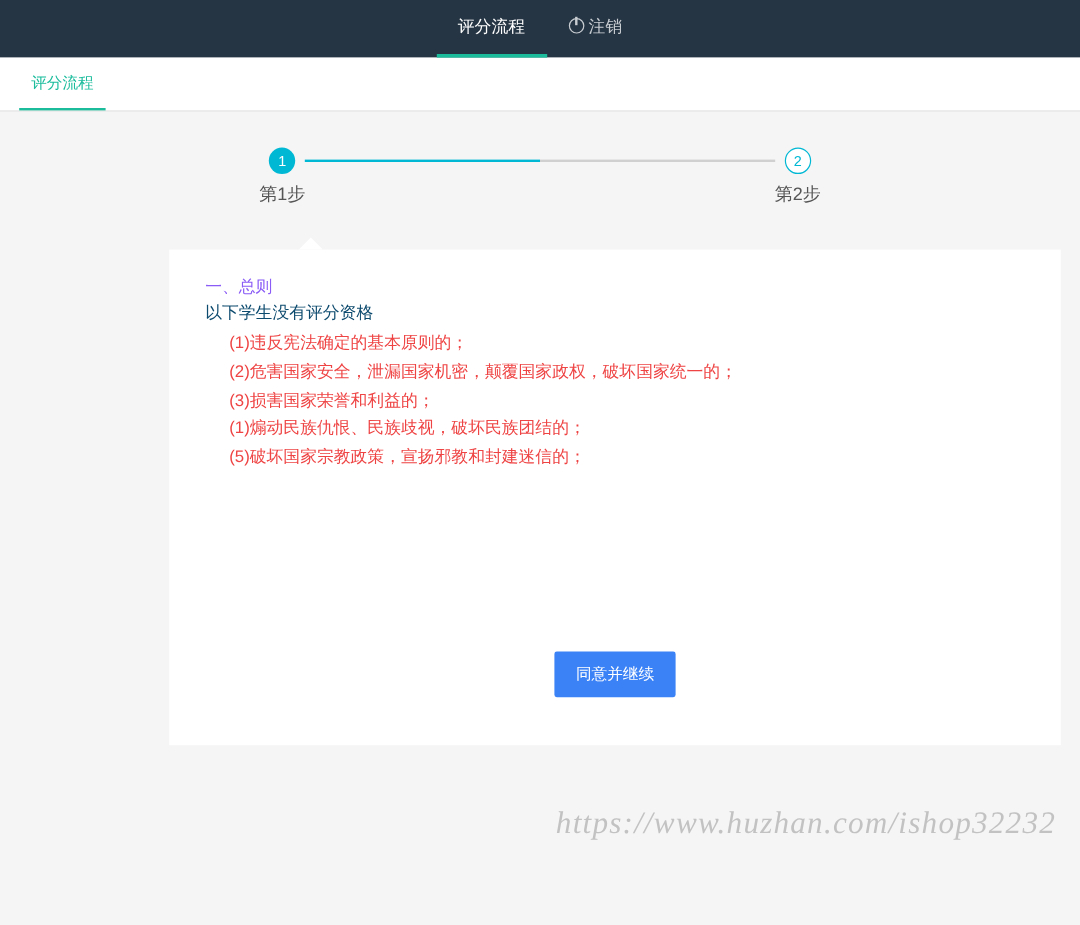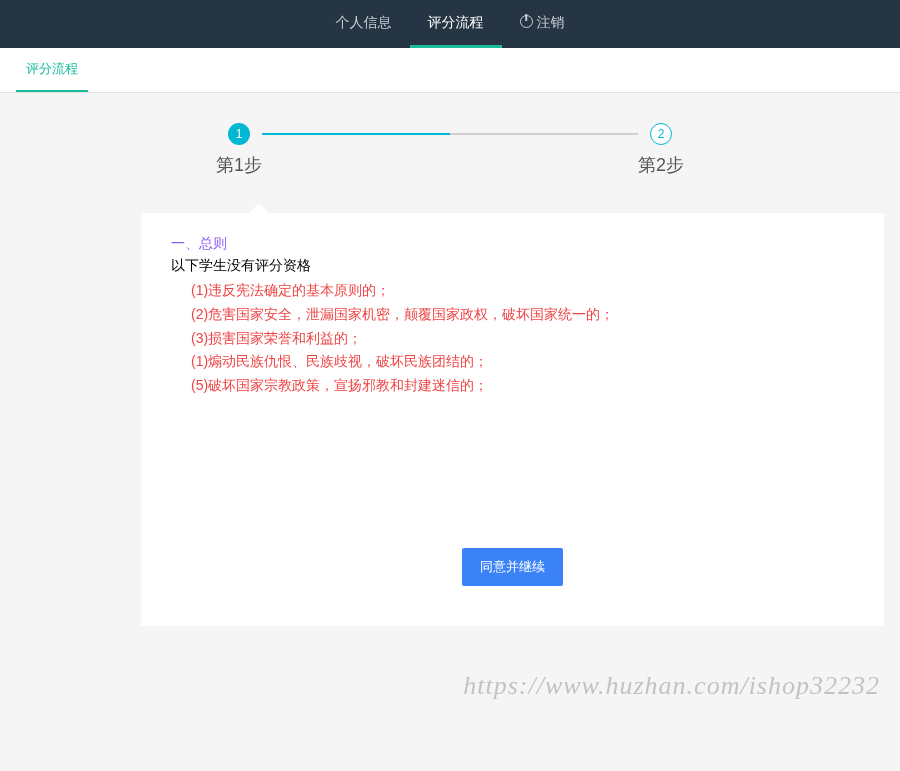--- a/index.html
+++ b/index.html
@@ -85,21 +85,21 @@
     .step-circle.active {
       background: #00b8d4;
       color: #fff;
     }
     .step-circle.inactive {
       border: 1px solid #00b8d4;
       color: #00b8d4;
     }
     .step-label {
       margin-top: 8px;
-      font-size: 18px;
+      font-size: 15px;
       color: #555;
     }
     .step-line {
       flex: 1;
       height: 2px;
       margin-top: 10px;
     }
     .step-line-left {
       background: #00b8d4;
     }
@@ -124,21 +124,21 @@
       border-right: 10px solid transparent;
       border-bottom: 10px solid #fff;
     }
     .rules-title {
       font-size: 14px;
       color: #8b5cf6;
       margin-bottom: 4px;
     }
     .rules-subtitle {
       font-size: 14px;
-      color: #000000;
+      color: #0c4a6e;
       margin-bottom: 4px;
     }
     .rules-list {
       padding-left: 20px;
     }
     .rules-list div {
       font-size: 14px;
       color: #ef4444;
       line-height: 1.7;
     }
@@ -184,23 +184,20 @@
       top: -2px;
       left: 50%;
       transform: translateX(-50%);
     }
   </style>
 </head>
 <body>
 
 <div class="top-nav">
   <div class="nav-items">
-    <div class="nav-item">
-      <span>个人信息</span>
-    </div>
     <div class="nav-item active">
       <span>评分流程</span>
     </div>
     <div class="nav-item">
       <span class="icon"><span class="power-icon"></span></span>
       <span>注销</span>
     </div>
   </div>
 </div>
 

